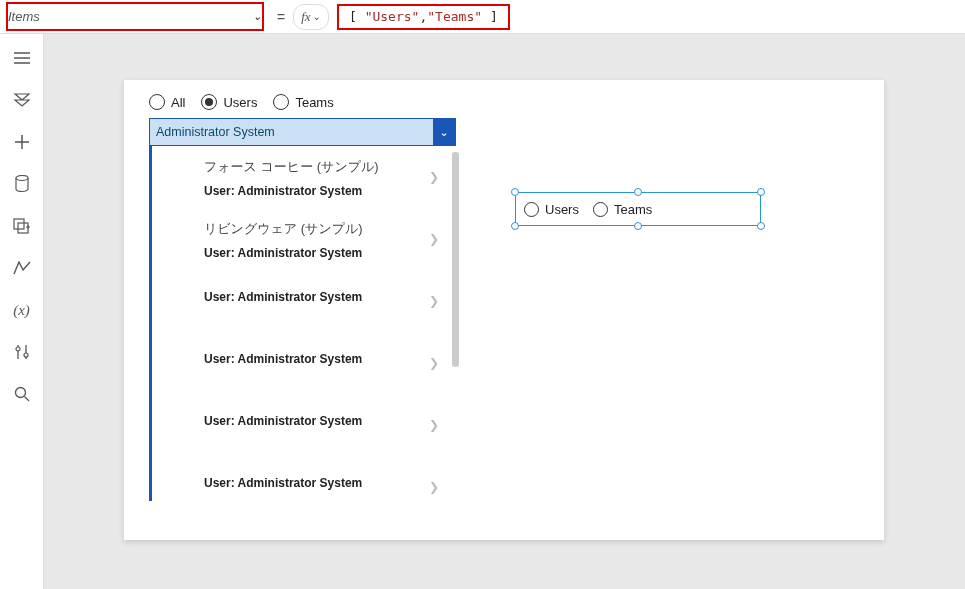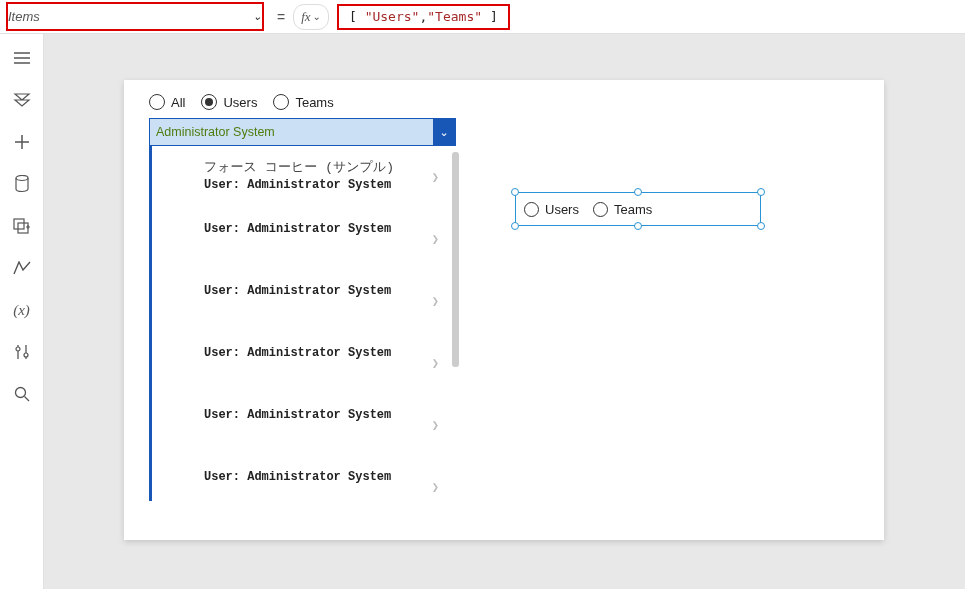--- a/index.html
+++ b/index.html
@@ -147,21 +147,21 @@
       height: 28px;
       border: 1px solid #1857b6;
     }
     .combo .combo-text {
       flex: 1;
       padding: 0 6px;
       display: flex;
       align-items: center;
       background: #cce0f5;
       font-size: 12.5px;
-      color: #4d7c0f;
+      color: #0c4a6e;
       border-right: none;
     }
     .combo .combo-btn {
       width: 22px;
       background: #1857b6;
       color: #fff;
       display: flex;
       align-items: center;
       justify-content: center;
       font-size: 11px;
@@ -180,31 +180,30 @@
       right: 0;
       width: 7px;
       height: 215px;
       background: #ccc;
       border-radius: 3px;
     }
     .list-item {
       height: 62px;
       padding: 12px 3px 0 52px;
       position: relative;
-      font-family: Liberation Mono, monospace;
     }
     .list-item .title {
       font-size: 13px;
       color: #444;
     }
     .list-item .sub {
       font-size: 12px;
       font-weight: 600;
       color: #222;
-      margin-top: 2px;
+      margin-top: 8px;
     }
     .list-item .chev {
       position: absolute;
       right: 20px;
       top: 24px;
       color: #bbb;
       font-size: 12px;
     }
 
     .selected-control {
@@ -342,20 +341,21 @@
         <div class="combo-btn">⌄</div>
       </div>
 
       <div class="list-wrap">
         <div class="list-item">
           <div class="title">フォース コーヒー (サンプル)</div>
           <div class="sub">User: Administrator System</div>
           <div class="chev">❯</div>
         </div>
         <div class="list-item">
+          <div class="title">リビングウェア (サンプル)</div>
           <div class="sub">User: Administrator System</div>
           <div class="chev">❯</div>
         </div>
         <div class="list-item">
           <div class="sub">User: Administrator System</div>
           <div class="chev">❯</div>
         </div>
         <div class="list-item">
           <div class="sub">User: Administrator System</div>
           <div class="chev">❯</div>

